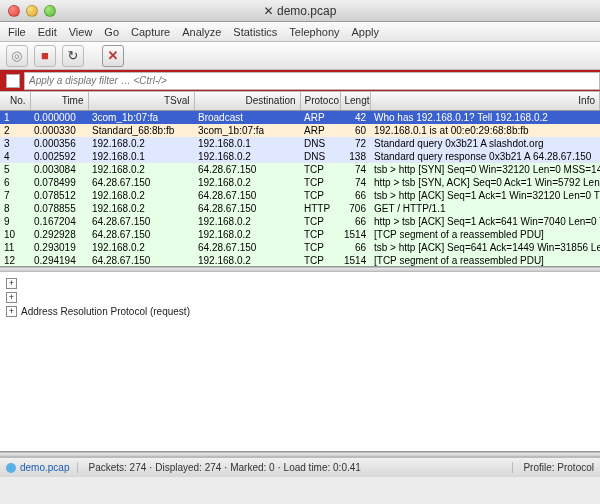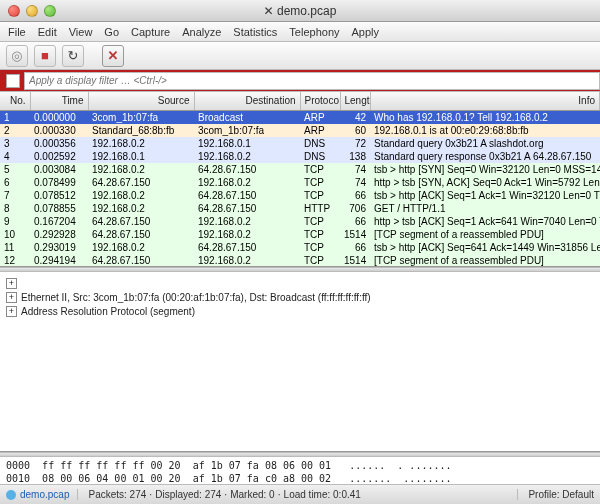--- a/index.html
+++ b/index.html
@@ -92,21 +92,21 @@
     <div class="bookmark"></div>
     <input class="filter-input" placeholder="Apply a display filter … &lt;Ctrl-/&gt;" style="">
   </div>
 
   <div class="packet-pane">
     <table>
       <thead>
         <tr>
           <th class="col-no">No.</th>
           <th class="col-time">Time</th>
-          <th class="col-src">Source</th>
+          <th class="col-src">TSval</th>
           <th class="col-dst">Destination</th>
           <th class="col-proto">Protoco</th>
           <th class="col-len">Lengt</th>
           <th class="col-info">Info</th>
         </tr>
       </thead>
       <tbody id="pkt-body">
           <tr class="sel">
             <td class="col-no">1</td>
             <td class="col-time">0.000000</td>
@@ -229,39 +229,31 @@
   </div>
 
   <div class="pane-sep"></div>
 
   <div class="tree-pane">
     <div class="tree-line">
         <div class="expander">+</div>
       </div>
     <div class="tree-line">
         <div class="expander">+</div>
-        <span>Ethernet II, Src: 3com_1b:07:fa (00:20:af:1b:07:fa), Dst: Broadcast (ff:ff:ff:ff:ff:ff)</span>
       </div>
     <div class="tree-line">
         <div class="expander">+</div>
-        <span>Address Resolution Protocol (segment)</span>
+        <span>Address Resolution Protocol (request)</span>
       </div>
   </div>
 
   <div class="pane-sep"></div>
 
-  <div class="midflex">
-    <div class="hex-pane">
-      <div class="hex-line">0000  ff ff ff ff ff ff 00 20  af 1b 07 fa 08 06 00 01   ......  . .......</div>
-      <div class="hex-line">0010  08 00 06 04 00 01 00 20  af 1b 07 fa c0 a8 00 02   .......  ........</div>
-
-    </div>
-  </div>
 
   <div class="statusbar">
     <div class="file-chip status-seg">
       <div class="dot"></div>
       <span>demo.pcap</span>
     </div>
     <div class="status-seg" style="flex:1">Packets: 274 · Displayed: 274 · Marked: 0 · Load time: 0:0.41</div>
-    <div>Profile: Default</div>
+    <div>Profile: Protocol</div>
   </div>
 </div>
 
 </body></html>

